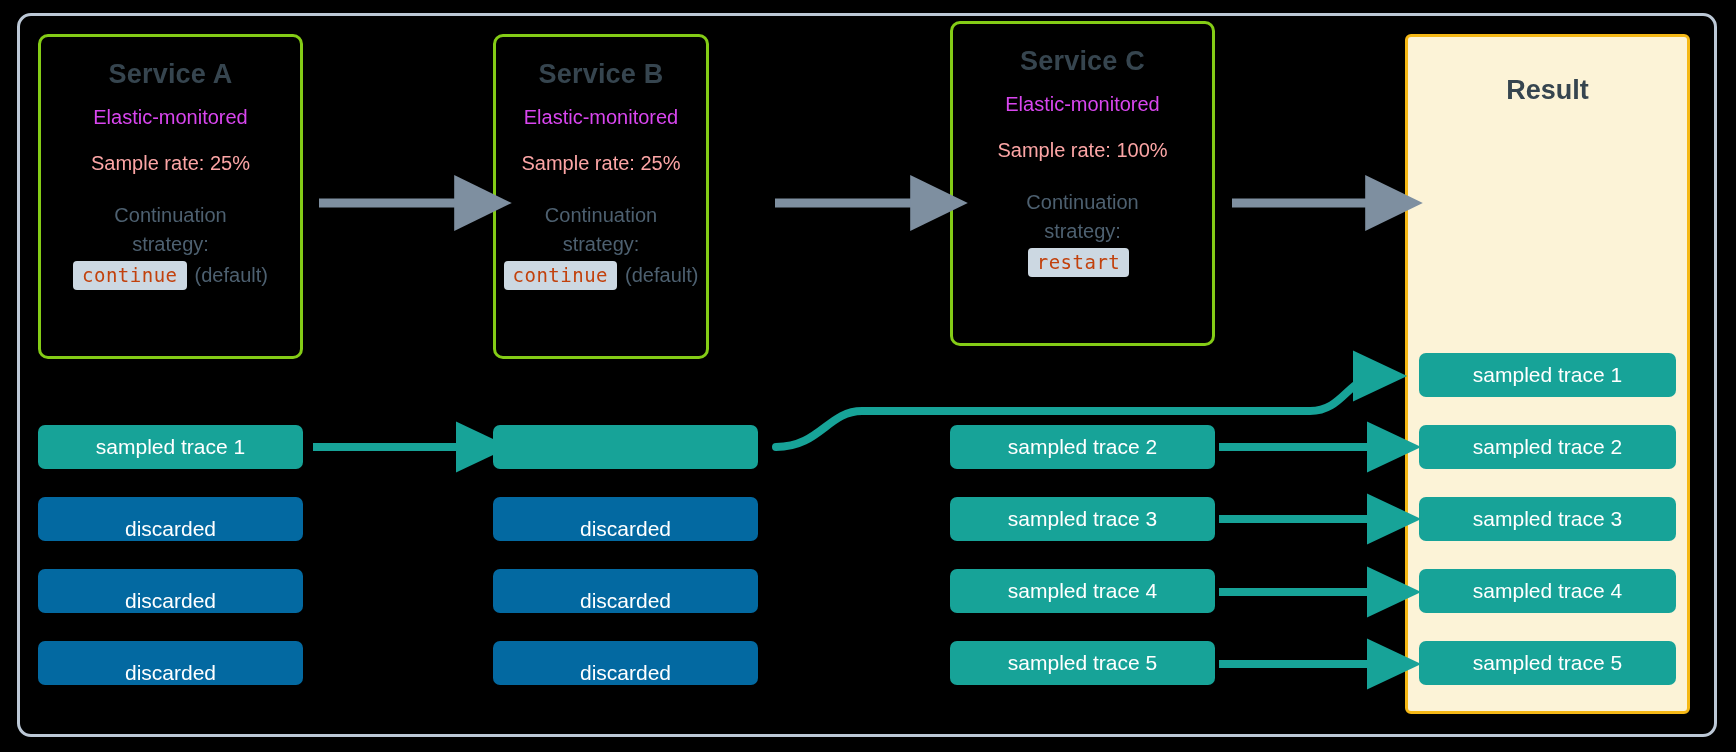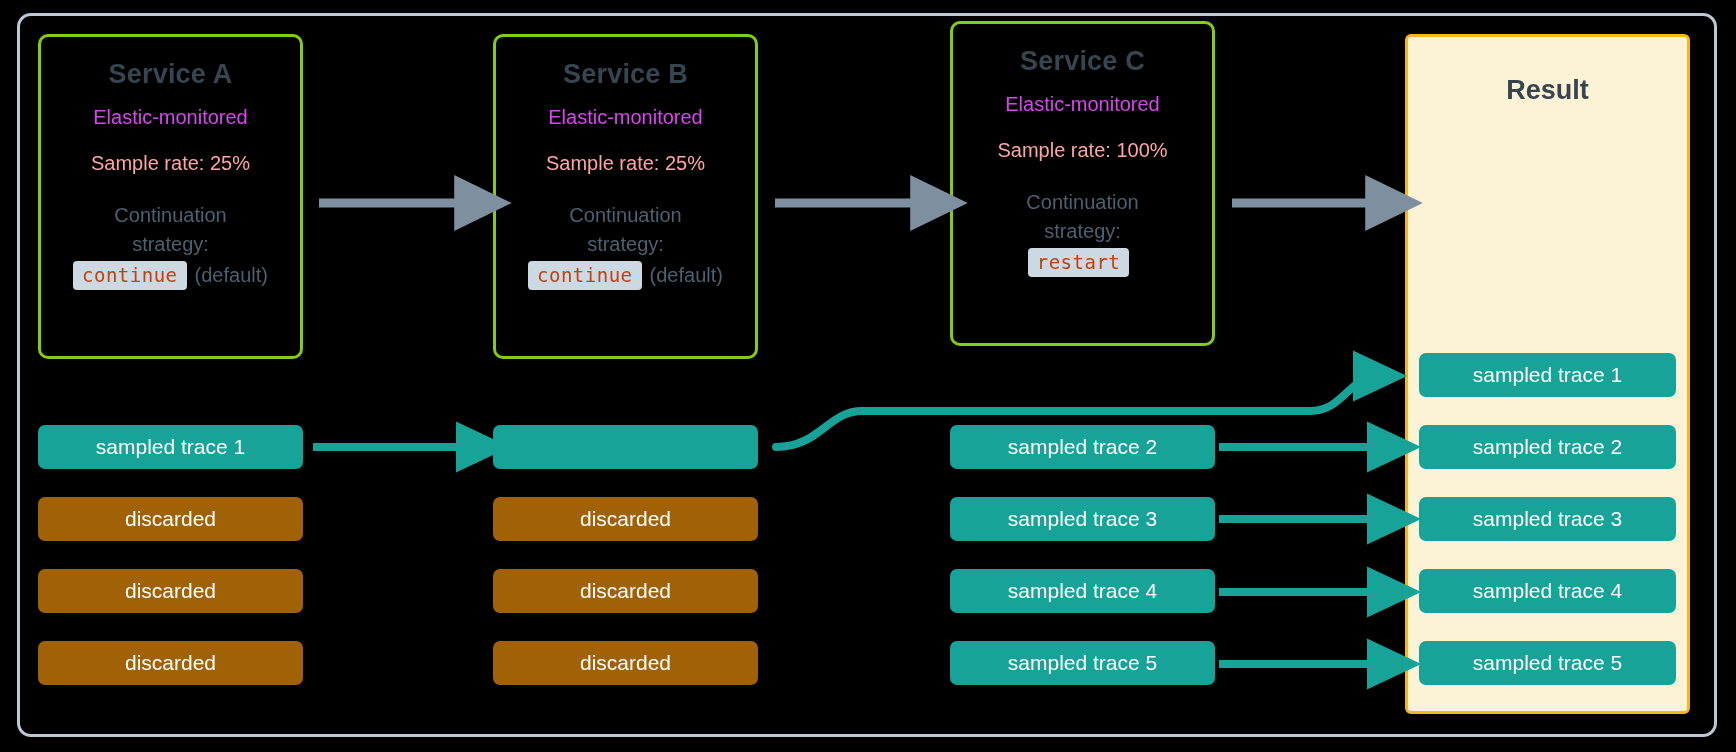--- a/index.html
+++ b/index.html
@@ -114,21 +114,21 @@
     box-sizing: border-box;
     border-radius: 7px;
     display: flex;
     align-items: center;
     justify-content: center;
     color: #ffffff;
     font-size: 21px;
     height: 44px;
   }
   .bar.sampled { background: #17a398; }
-  .bar.discarded { background: #a16207; }
+  .bar.discarded { background: #0369a1; align-items: flex-end; }
 
   
   .arrows {
     position: absolute;
     left: 0;
     top: 0;
     width: 1736px;
     height: 752px;
     pointer-events: none;
   }
@@ -147,21 +147,21 @@
     <div class="service-strategy-label">
       <div>Continuation</div>
       <div>strategy:</div>
     </div>
     <div class="strategy-row">
       <span class="code-badge">continue</span>
       <span class="default-note">(default)</span>
     </div>
   </div>
 
-  <div class="service-card" style="left:493px; top:34px; width:265px; height:325px;">
+  <div class="service-card" style="left:493px; top:34px; width:216px; height:325px;">
     <div class="service-title">Service B</div>
     <div class="service-sub">Elastic-monitored</div>
     <div class="service-rate">Sample rate: 25%</div>
     <div class="service-strategy-label">
       <div>Continuation</div>
       <div>strategy:</div>
     </div>
     <div class="strategy-row">
       <span class="code-badge">continue</span>
       <span class="default-note">(default)</span>

